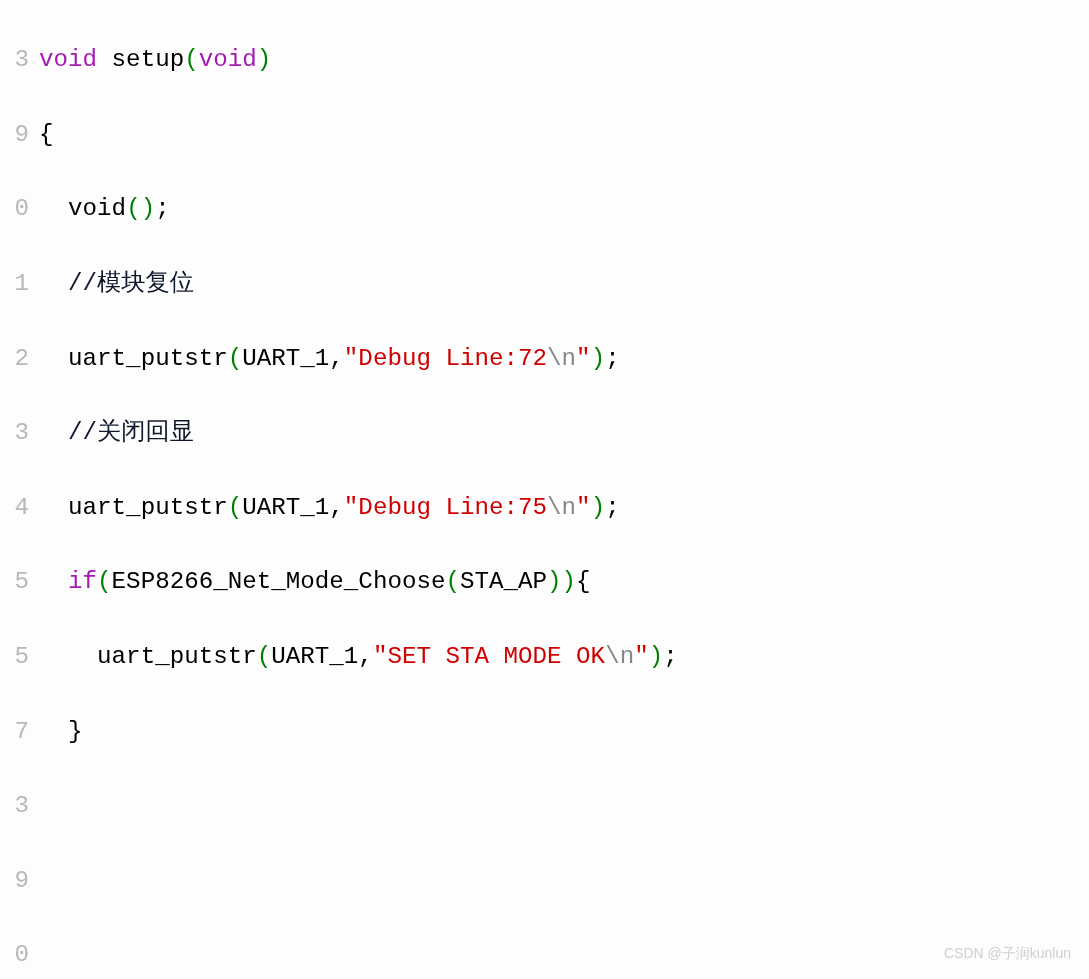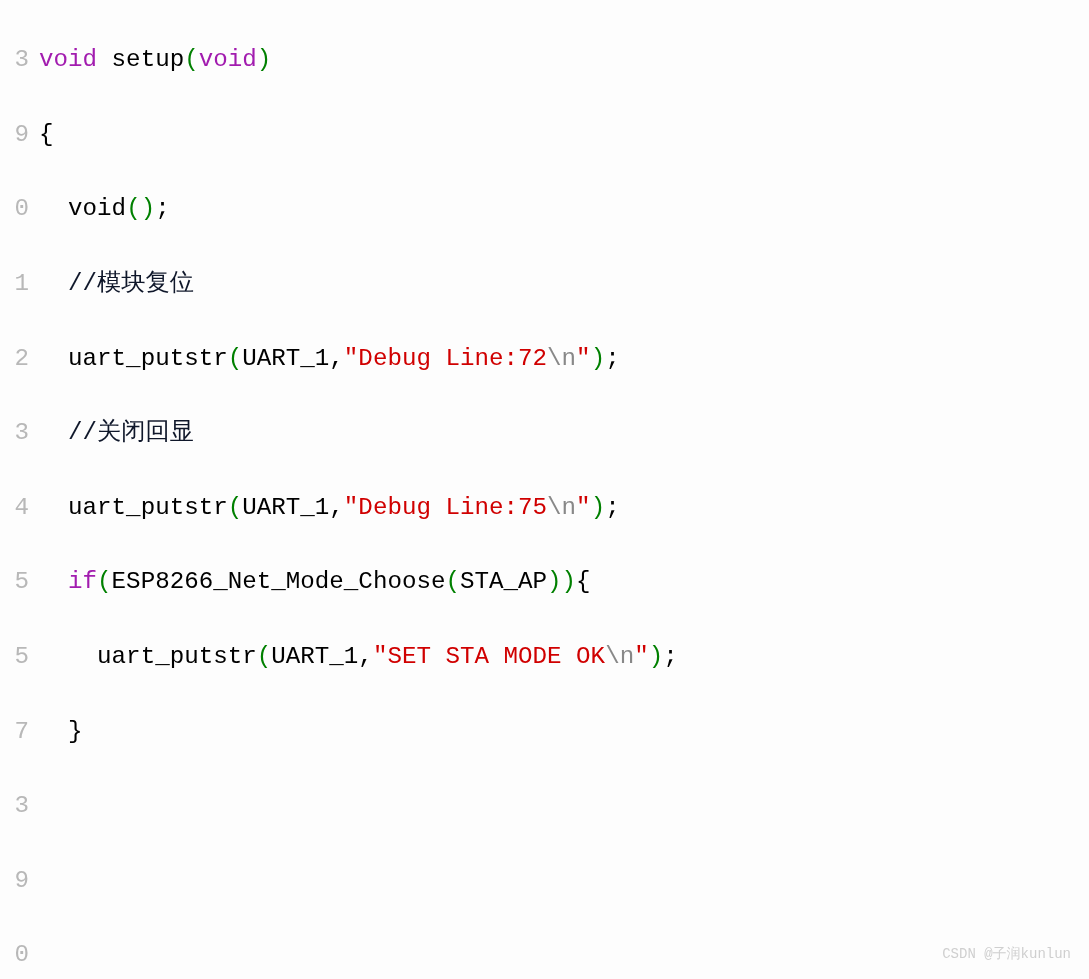--- a/index.html
+++ b/index.html
@@ -4,21 +4,21 @@
 <style>
   html,body{margin:0;padding:0;background:#fdfdfd;}
   .wrap{display:flex;font-family:Consolas,"Courier New",monospace;font-size:24.2px;line-height:37.3px;white-space:pre;}
   .gutter{flex:0 0 24px;text-align:right;color:#b8b8b8;padding:4px 4px 0 0;user-select:none;}
   .code{flex:1;padding:4px 0 0 6px;overflow:hidden;}
   .kw{color:#a21caf;}
   .par{color:#008000;}
   .str{color:#d00000;}
   .esc{color:#888888;}
   .cmt{color:#0f172a;}
-  .watermark{position:fixed;bottom:16px;right:18px;color:#cfcfcf;font-family:Liberation Mono, monospace;font-size:14px;}
+  .watermark{position:fixed;bottom:16px;right:18px;color:#cfcfcf;font-family:Liberation Sans, sans-serif;font-size:14px;}
   .line{display:block;}
 </style>
 </head>
 <body>
 
 <div class="wrap">
   <div class="gutter">
 <span class="line">3</span>
 <span class="line">9</span>
 <span class="line">0</span>

